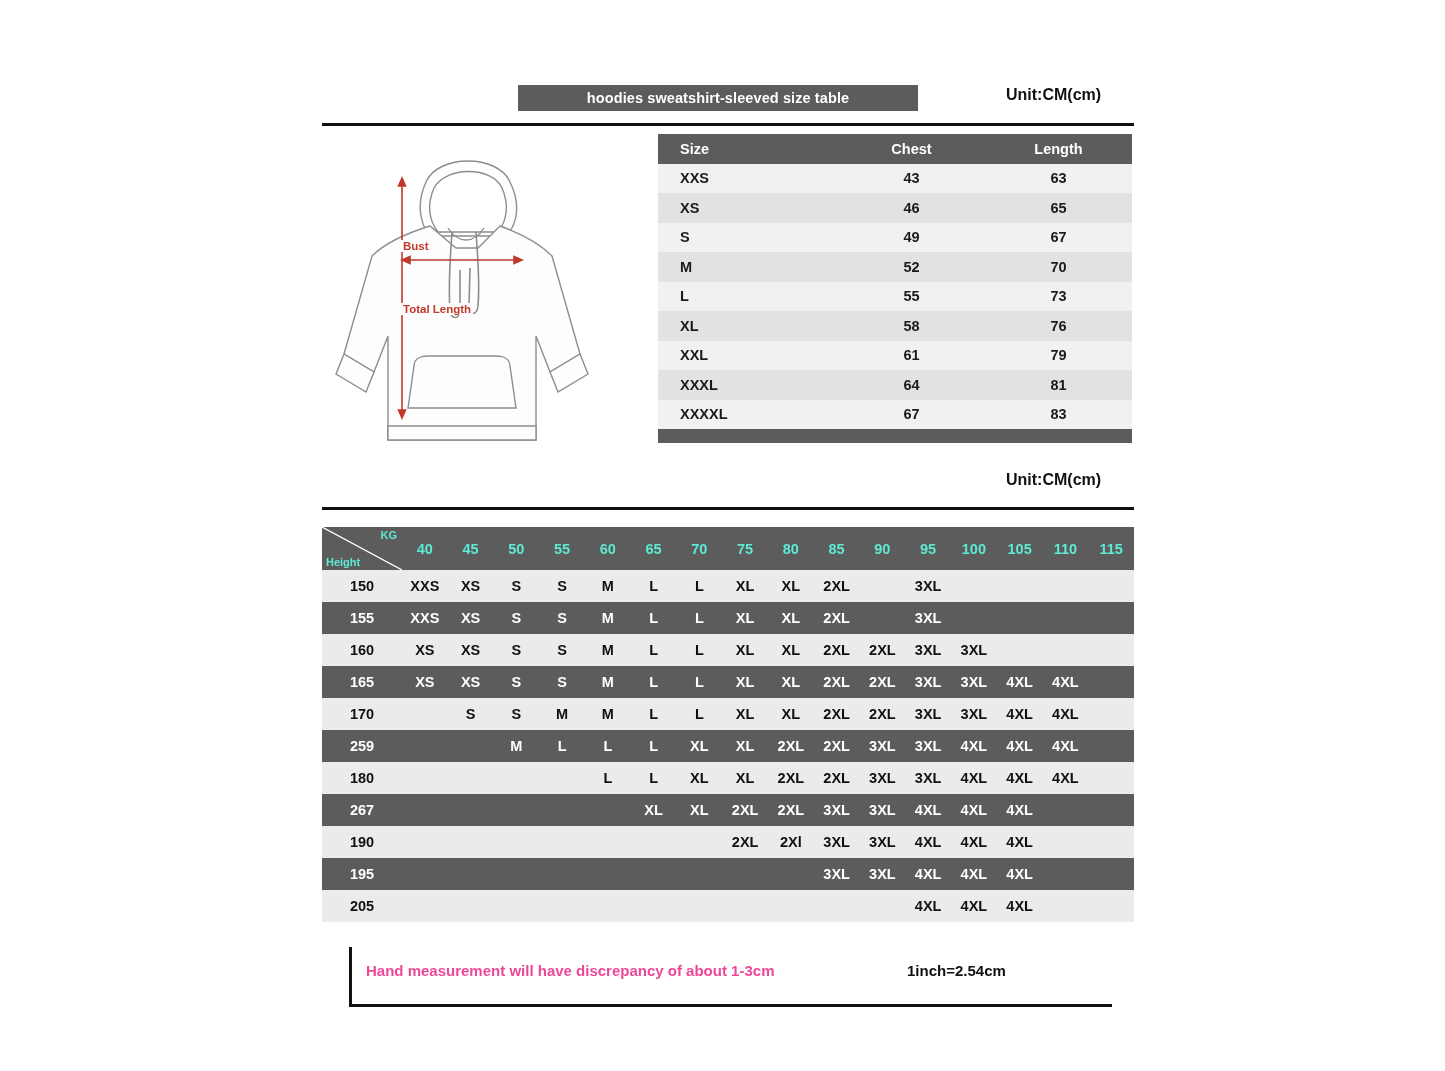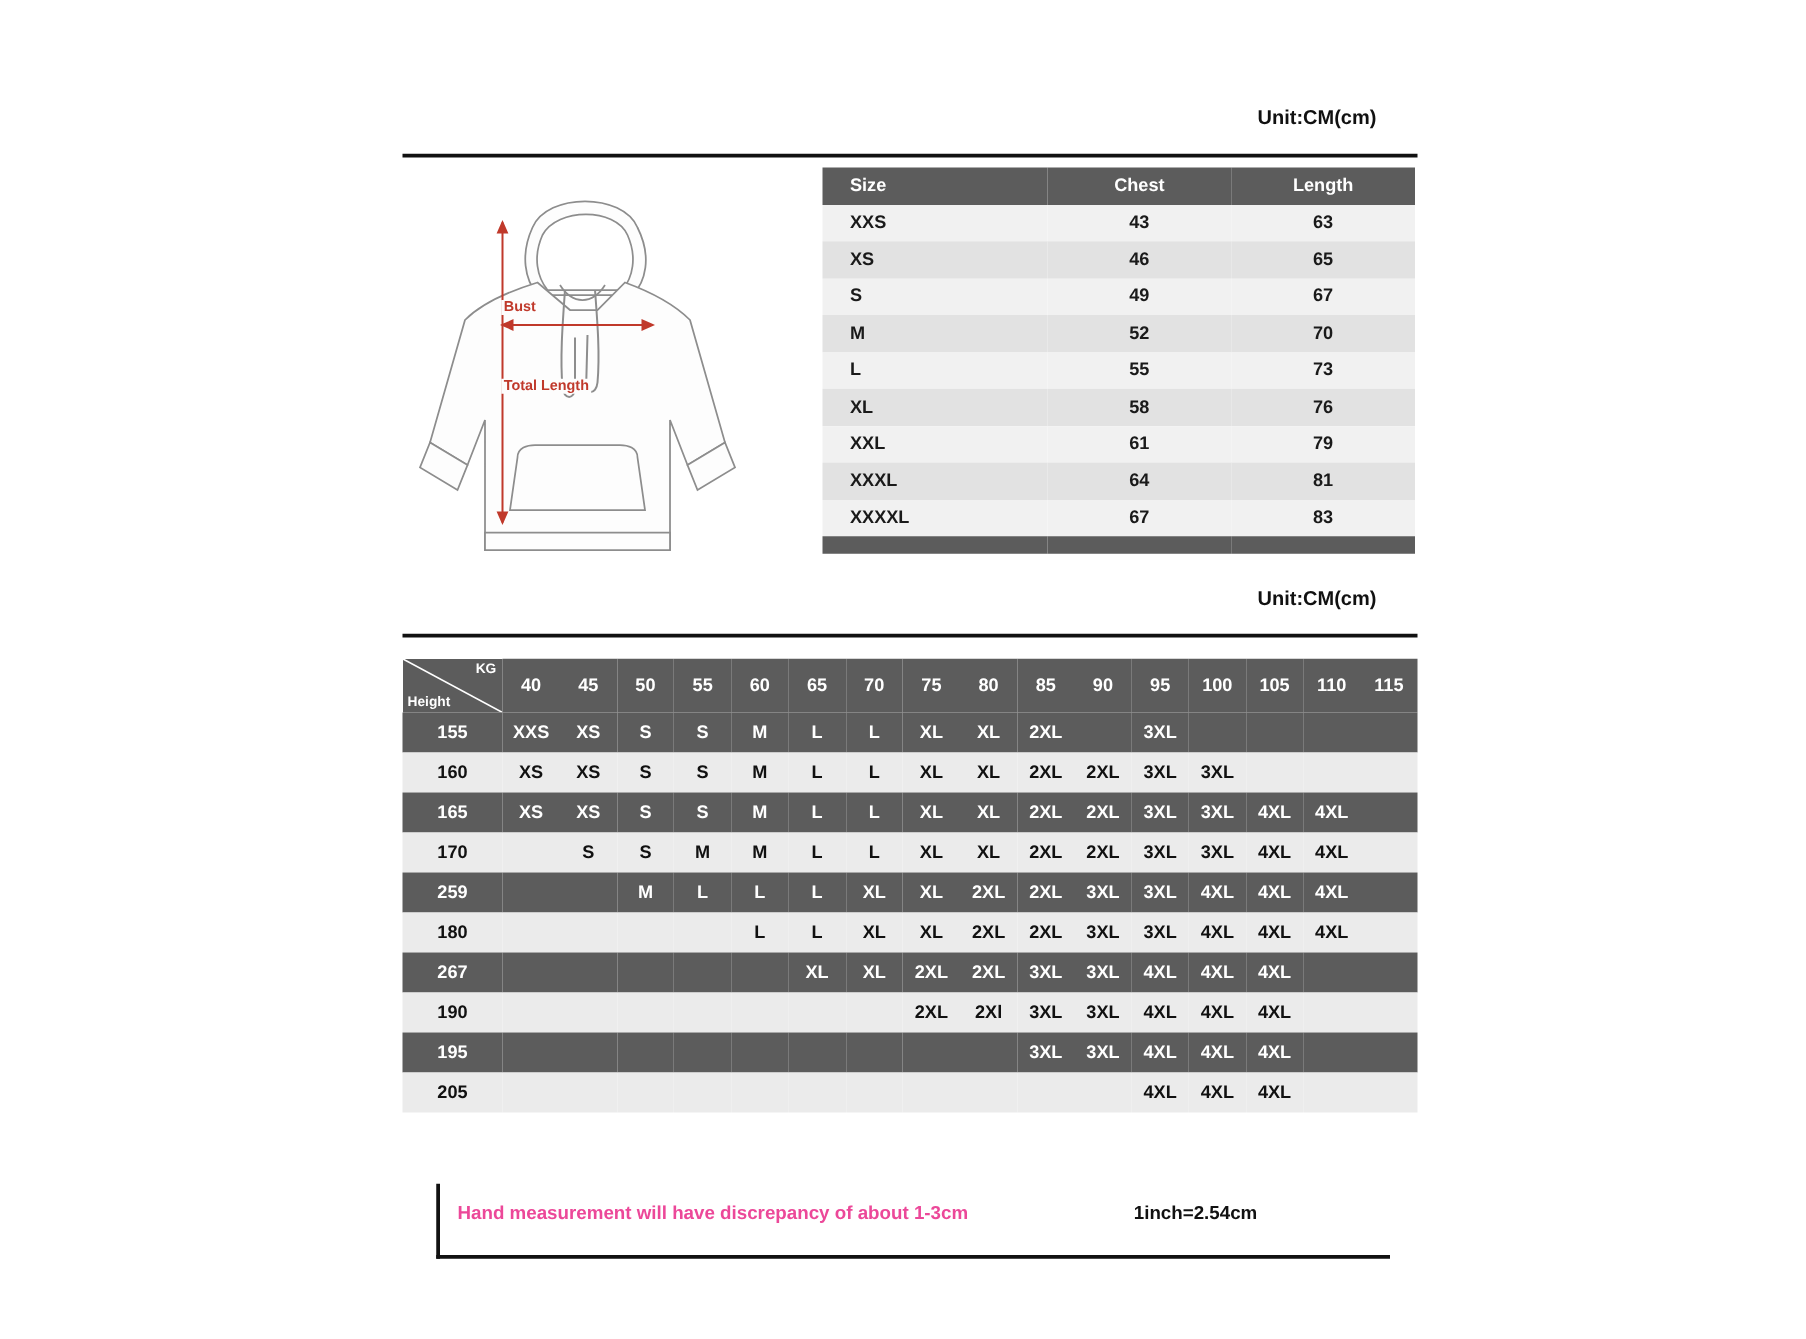--- a/index.html
+++ b/index.html
@@ -163,21 +163,21 @@
     height: 32px;
     padding: 0;
     text-align: center;
     font-size: 14.5px;
     font-weight: bold;
     border: 0;
     color: #111;
   }
   .rec-table thead th {
     background: #5c5c5c;
-    color: #ffffff;
+    color: #5eead4;
     height: 43px;
   }
   .rec-table tbody tr.odd td { background: #ebebeb; color: #111; }
   .rec-table tbody tr.even td { background: #5c5c5c; color: #ffffff; }
   .corner {
     position: relative;
     width: 80px;
     overflow: hidden;
   }
   .corner .kg {
@@ -231,20 +231,21 @@
     font-weight: bold;
     color: #111;
     margin-left: 29px;
   }
 </style>
 </head>
 <body>
 
 <div class="sheet">
 
+  <div class="title-bar-1">hoodies sweatshirt-sleeved size  table</div>
   <div class="unit-1">Unit:CM(cm)</div>
   <div class="rule-1"></div>
 
   <div class="diagram">
     <svg width="300" height="320" viewBox="0 0 300 320" xmlns="http://www.w3.org/2000/svg">
       <g fill="#fdfdfd" stroke="#8d8d8d" stroke-width="1.4">
 
         <path d="M96 42 C108 14, 168 14, 180 42 C192 66, 186 86, 176 96 L100 96 C90 84, 86 64, 96 42 Z"></path>
         <path d="M104 48 C116 26, 162 26, 172 48 C180 66, 176 82, 168 92 L108 92 C100 82, 96 66, 104 48 Z" fill="#ffffff"></path>
 
@@ -372,20 +373,39 @@
         <th>85</th>
         <th>90</th>
         <th>95</th>
         <th>100</th>
         <th>105</th>
         <th>110</th>
         <th>115</th>
       </tr>
     </thead>
     <tbody>
+      <tr class="odd">
+        <td>150</td>
+        <td>XXS</td>
+        <td>XS</td>
+        <td>S</td>
+        <td>S</td>
+        <td>M</td>
+        <td>L</td>
+        <td>L</td>
+        <td>XL</td>
+        <td>XL</td>
+        <td>2XL</td>
+        <td></td>
+        <td>3XL</td>
+        <td></td>
+        <td></td>
+        <td></td>
+        <td></td>
+      </tr>
       <tr class="even">
         <td>155</td>
         <td>XXS</td>
         <td>XS</td>
         <td>S</td>
         <td>S</td>
         <td>M</td>
         <td>L</td>
         <td>L</td>
         <td>XL</td>

